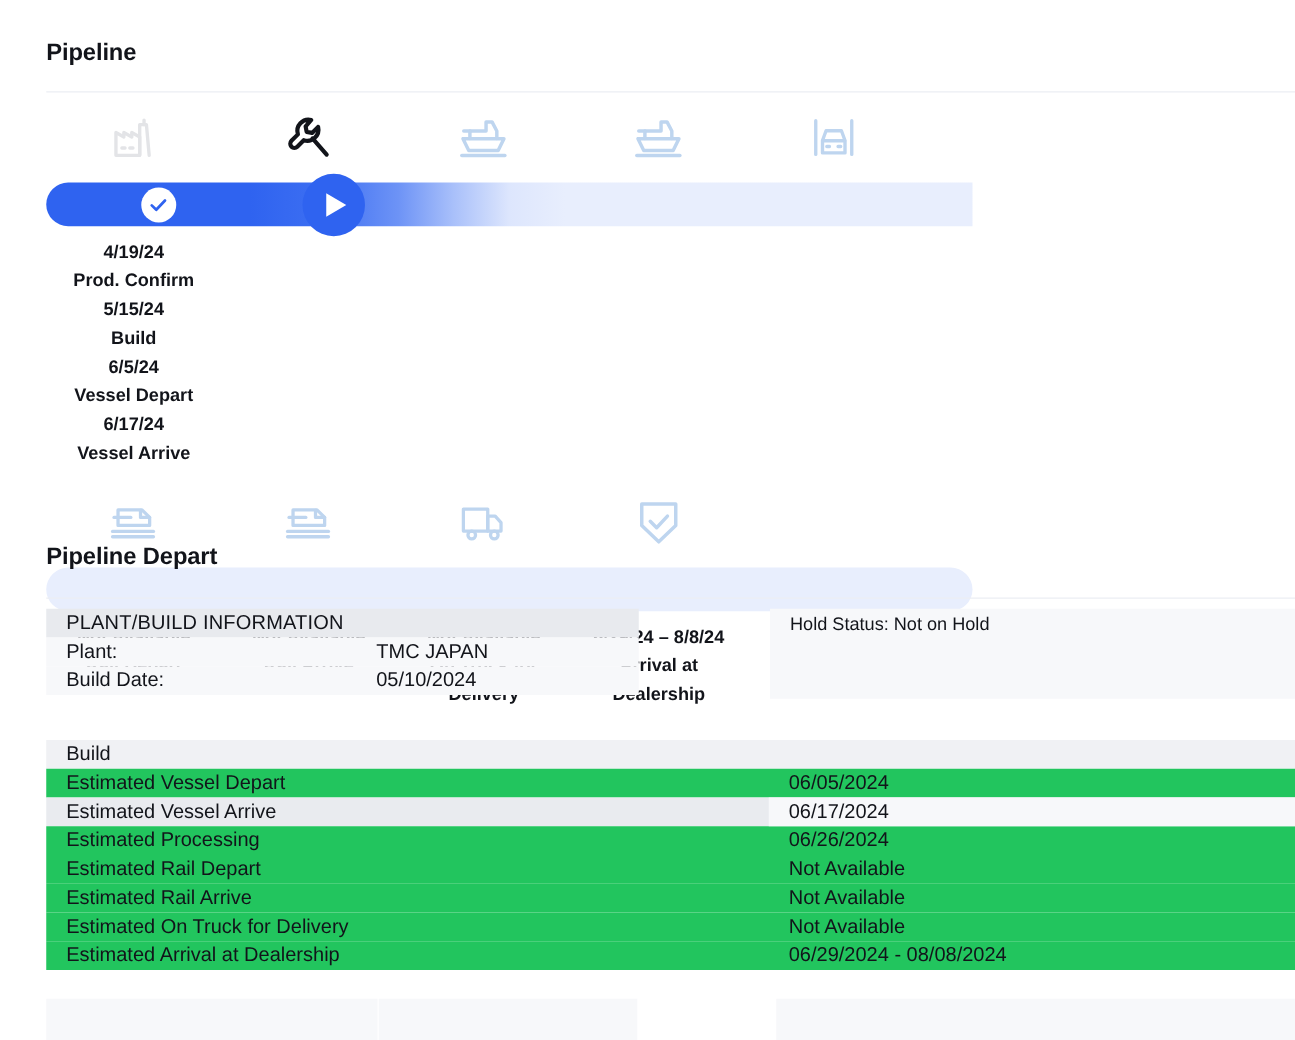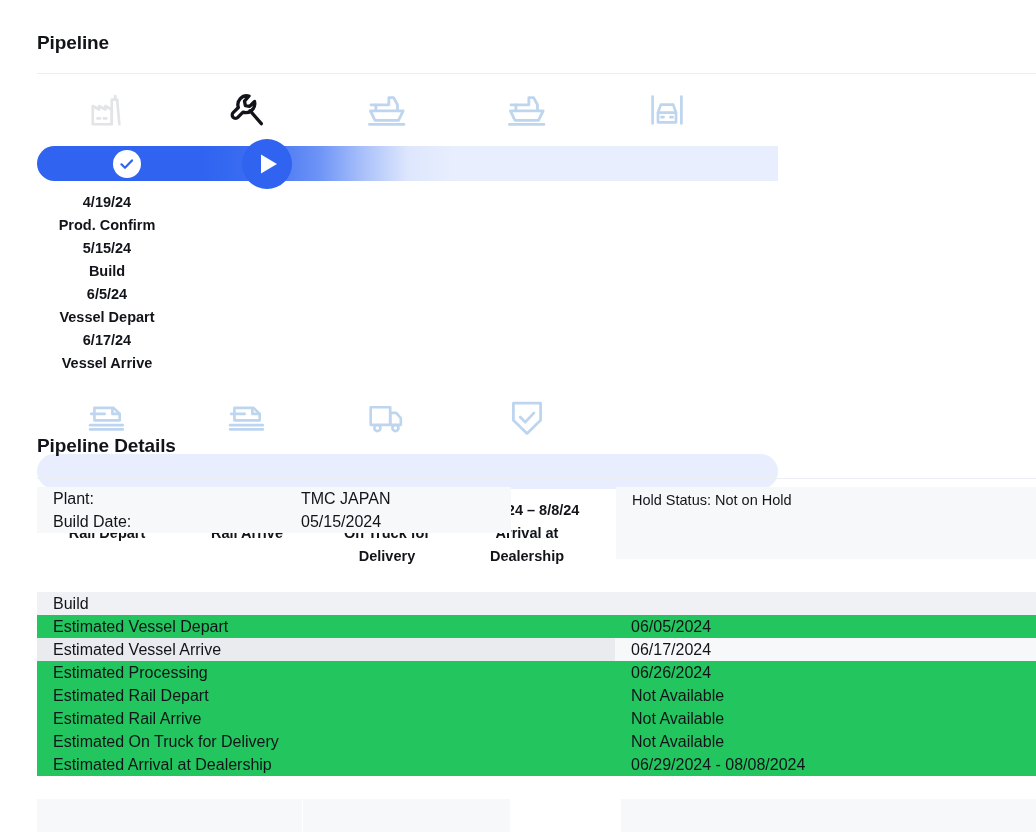--- a/index.html
+++ b/index.html
@@ -322,32 +322,35 @@
         <div class="label-cell">
           <span class="lbl-date">6/29/24 – 8/8/24</span>
           <span class="lbl-name">Arrival at Dealership</span>
         </div>
         <div class="label-cell"></div>
       </div>
     </div>
   </div>
 
   <div class="details">
-    <div class="section-title" style="top:0;">Pipeline Details</div>
+    <div class="section-title" style="top:0;">Pipeline Depart</div>
     <div class="divider" style="top:43px;"></div>
 
     <div class="plant-wrap">
       <div class="plant-left">
+        <div class="row hdr">
+          <div class="c1" style="width:auto;flex:1;">PLANT/BUILD INFORMATION</div>
+        </div>
         <div class="row zebra-a">
           <div class="c1">Plant:</div>
           <div class="c2">TMC JAPAN</div>
         </div>
         <div class="row zebra-a">
           <div class="c1">Build Date:</div>
-          <div class="c2">05/15/2024</div>
+          <div class="c2">05/10/2024</div>
         </div>
       </div>
 
       <div class="plant-right">
         <div class="hold-text">Hold Status: Not on Hold</div>
       </div>
     </div>
 
     <div class="status-wrap">
       <div class="status-row status-sub">

